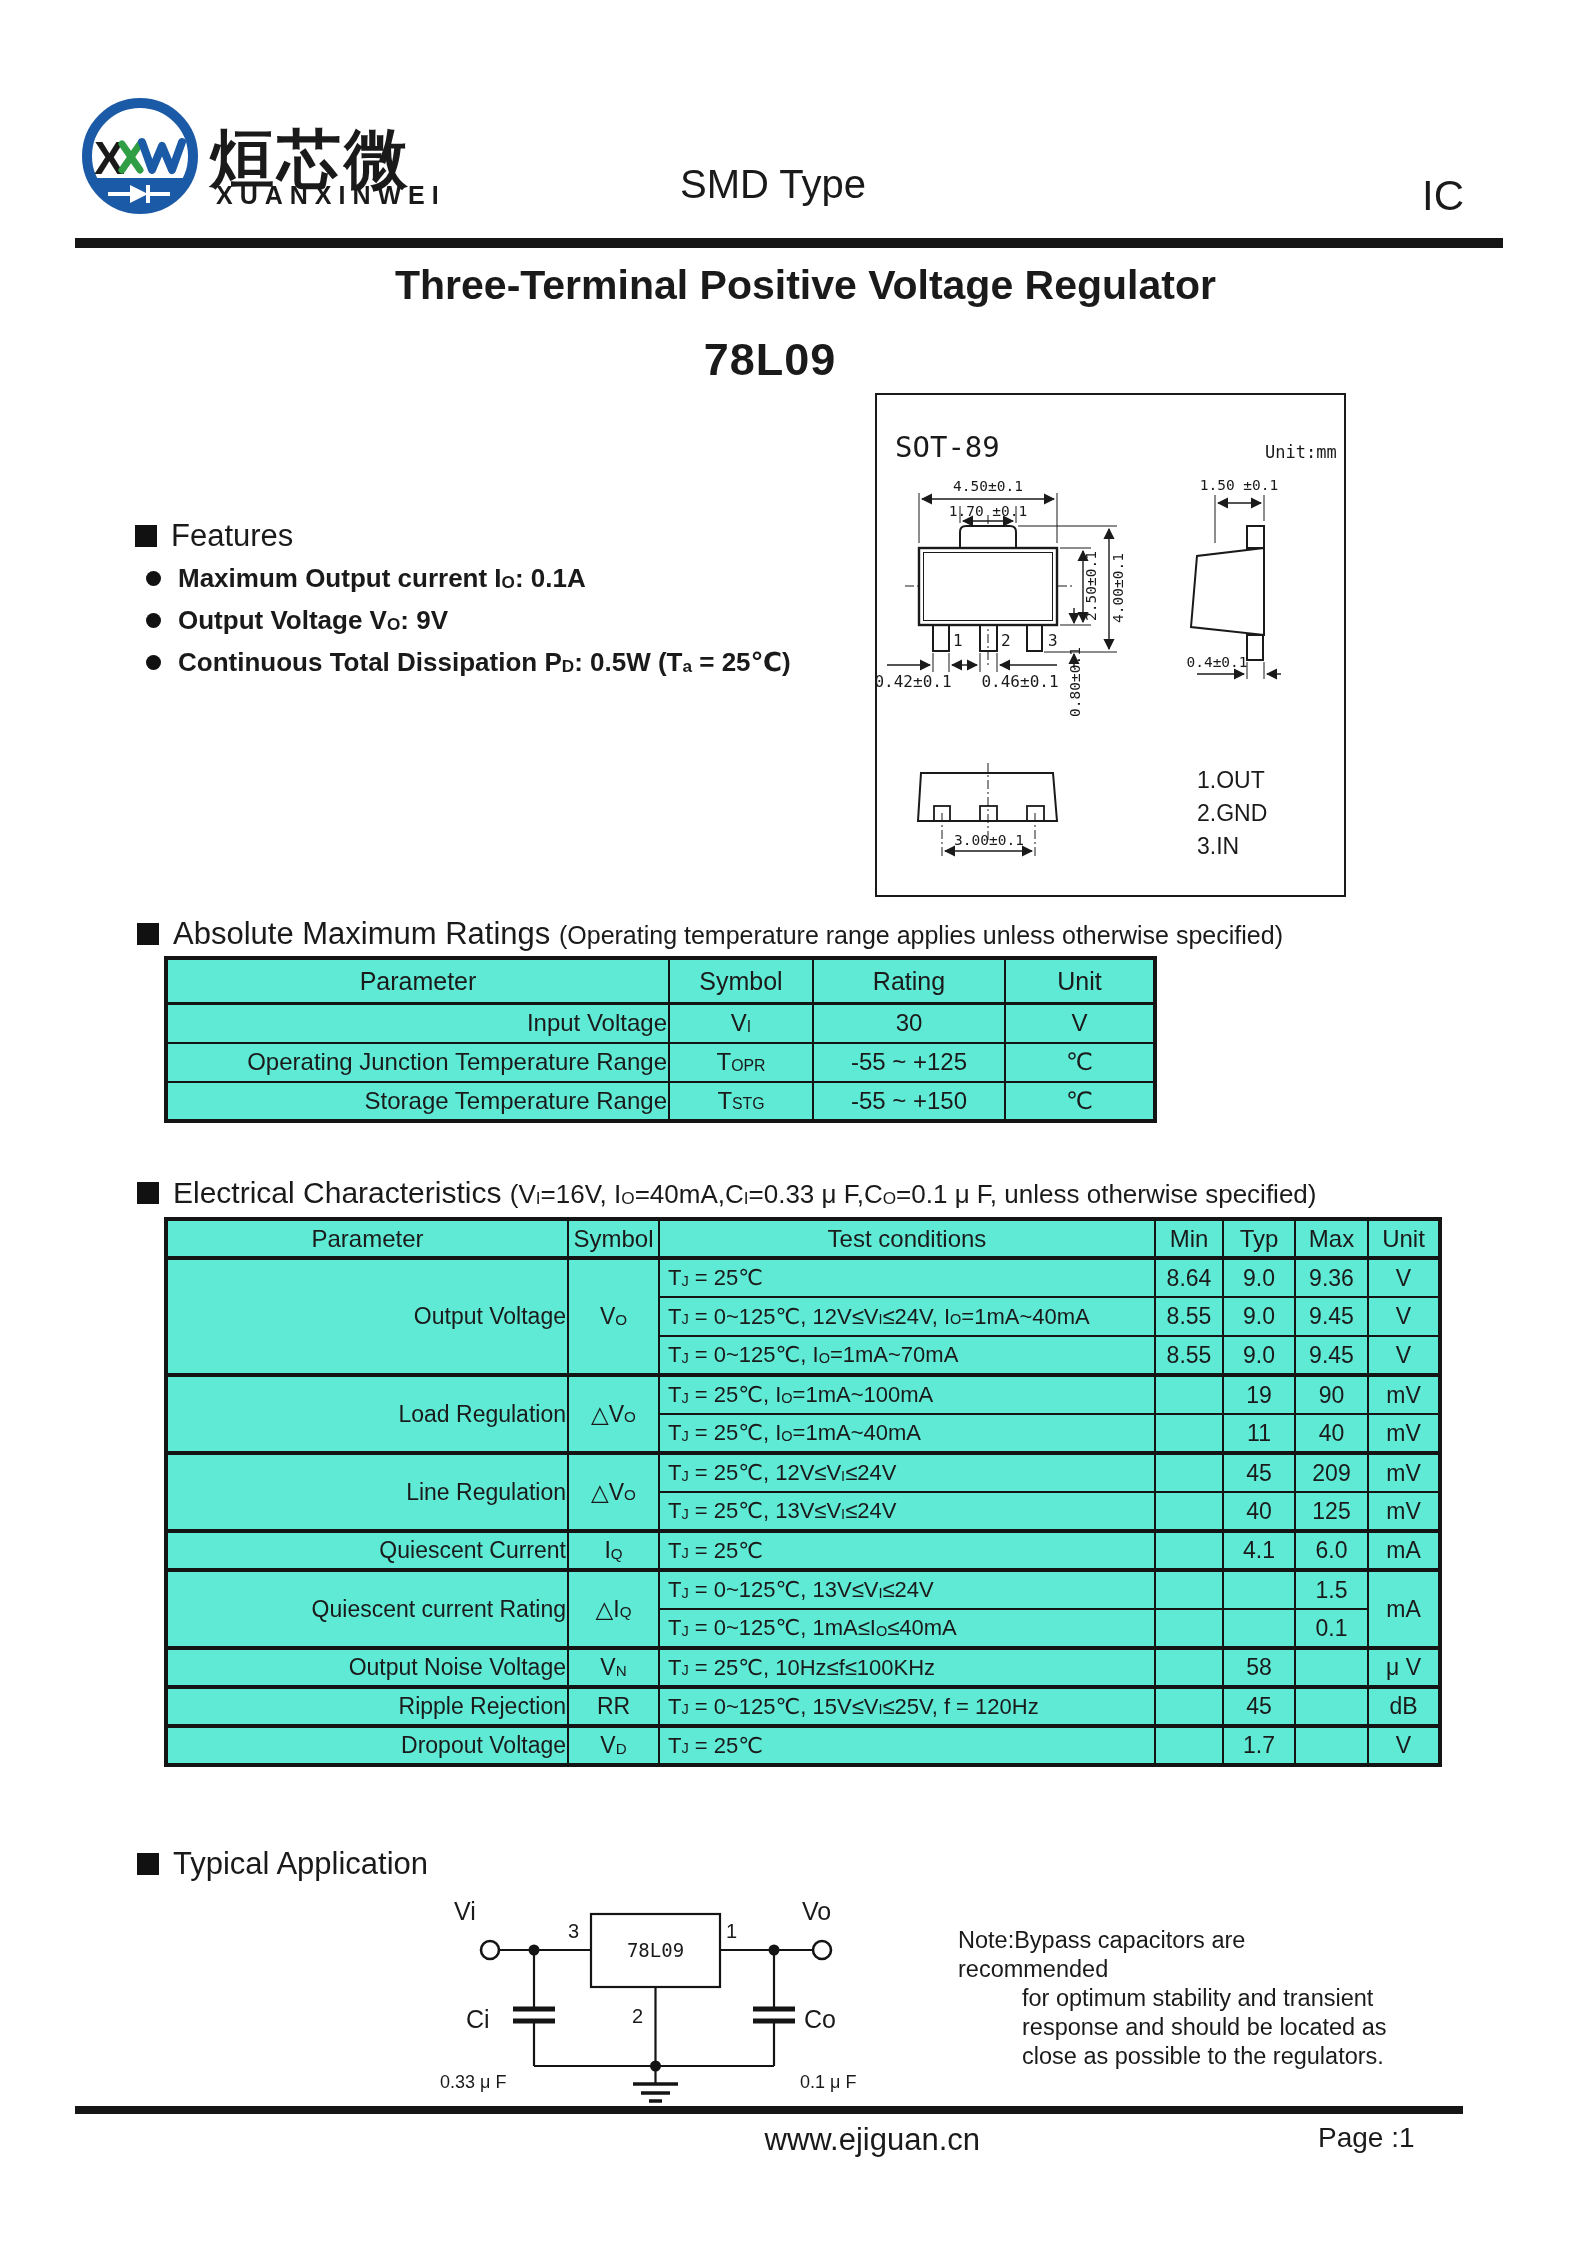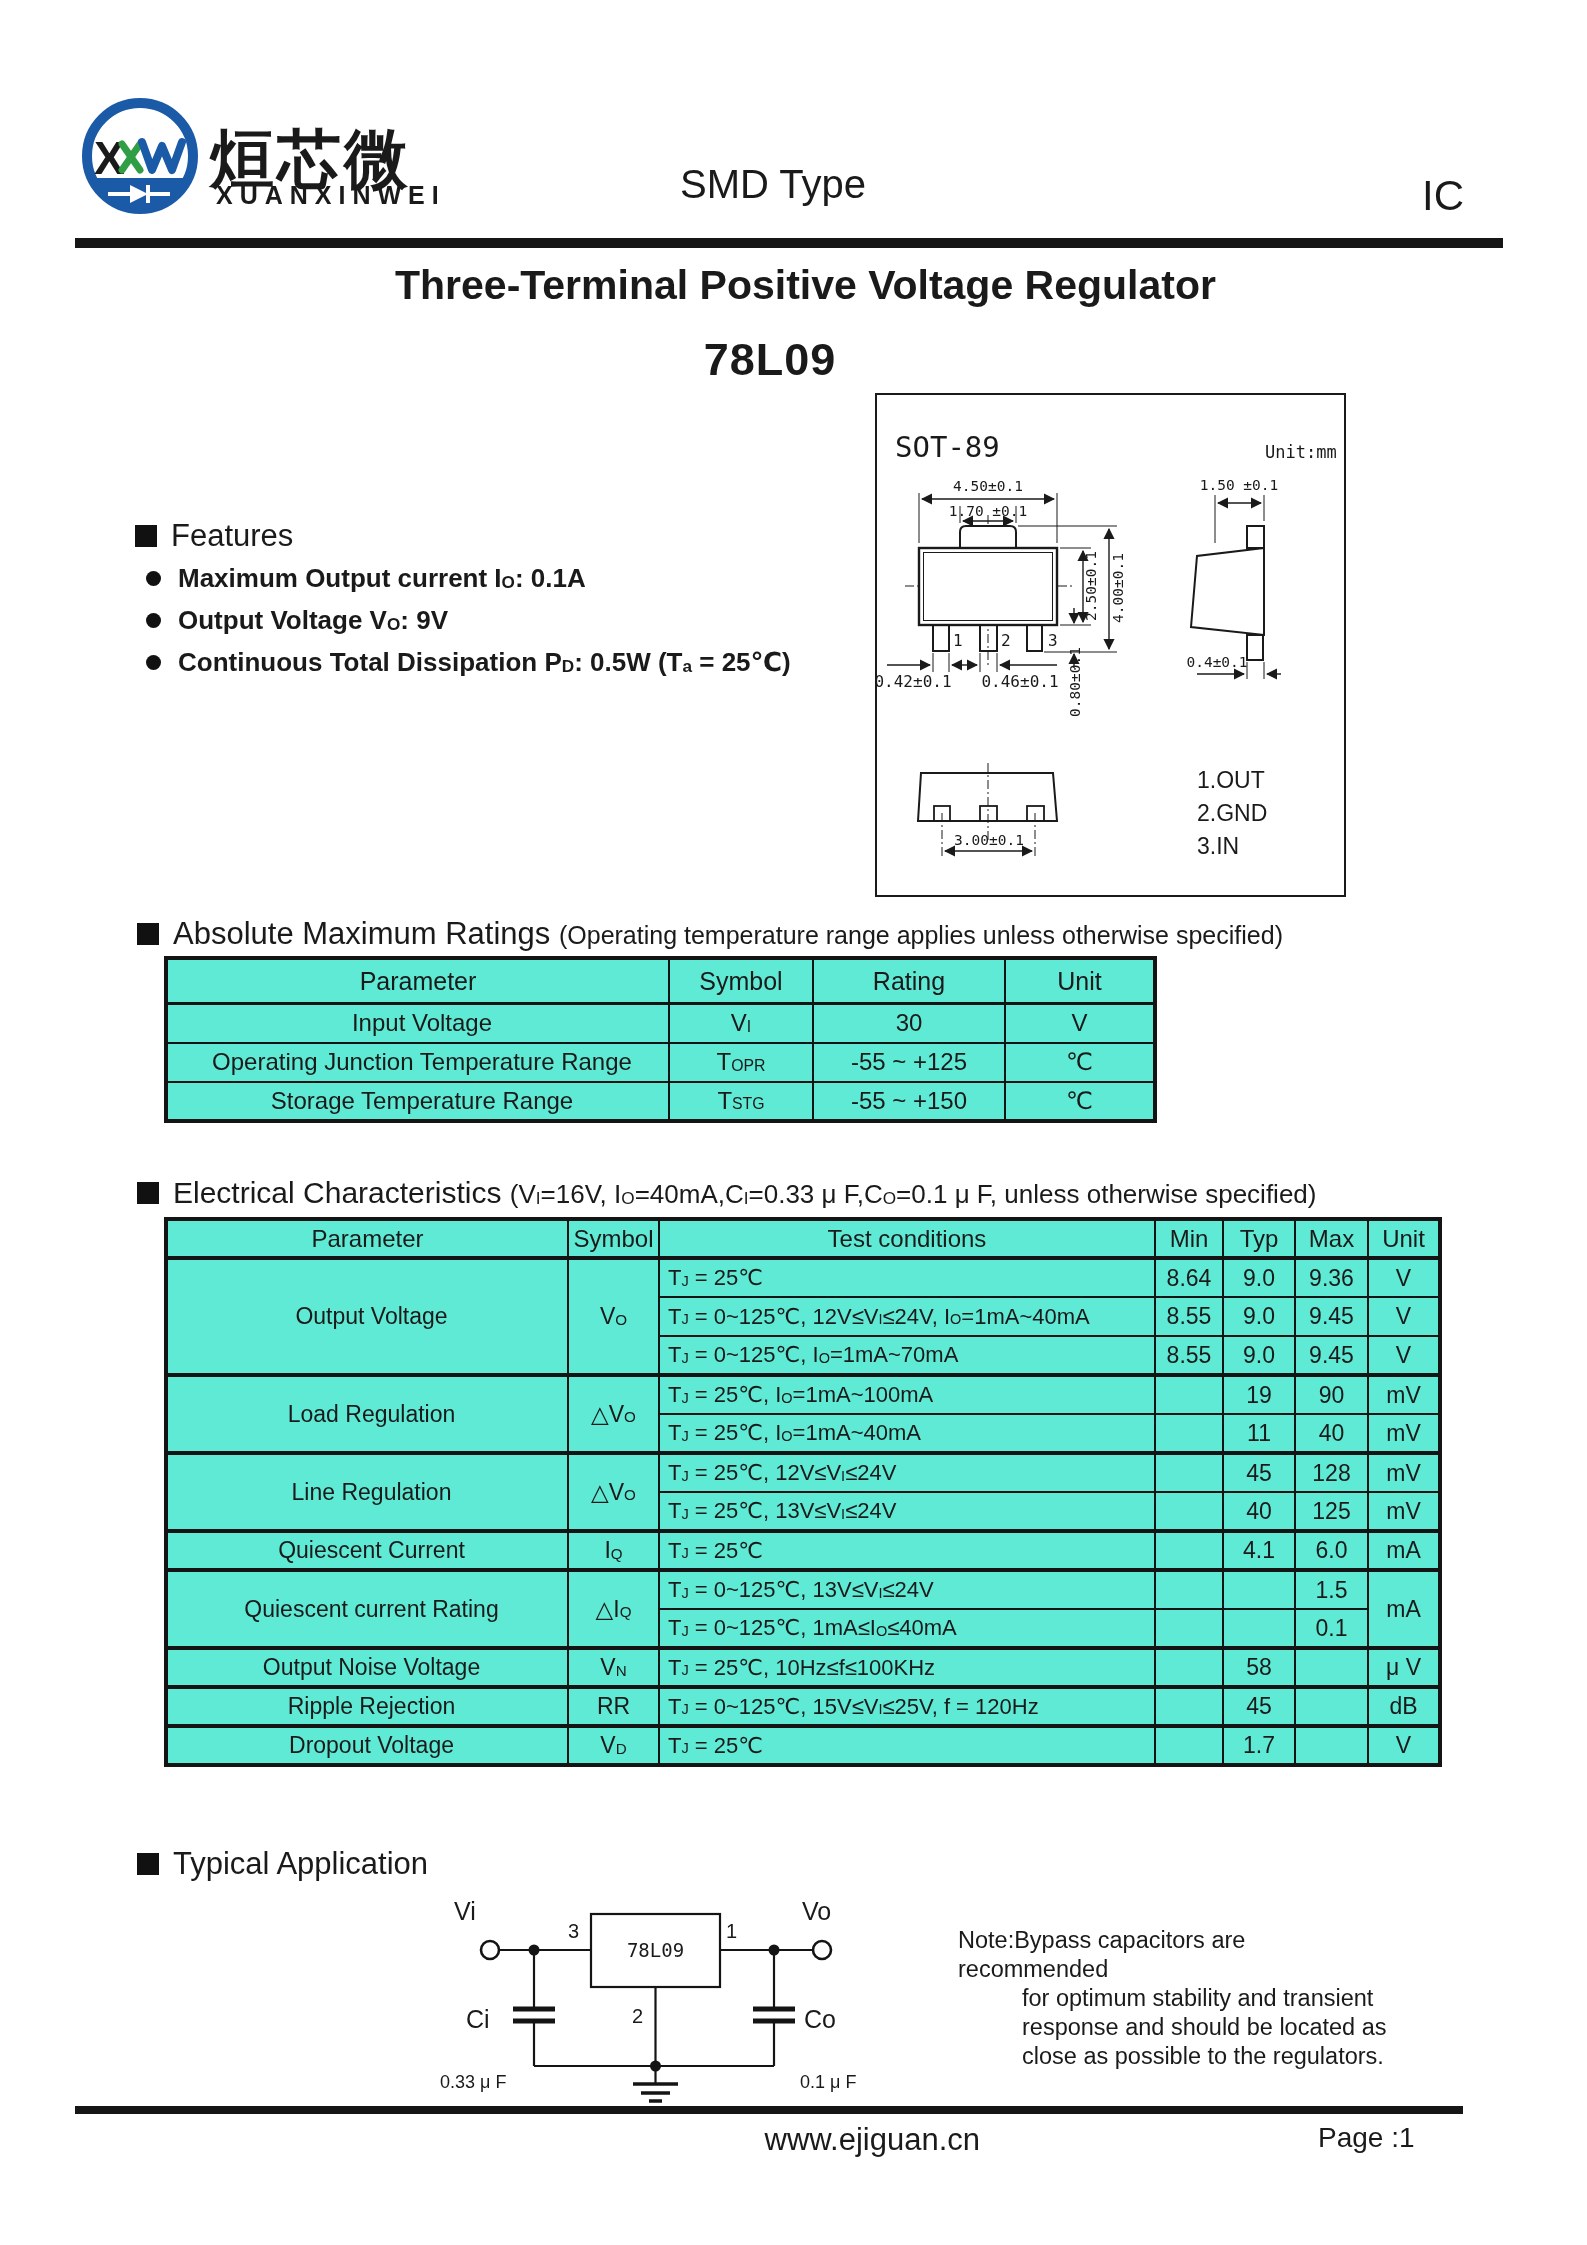--- a/index.html
+++ b/index.html
@@ -32,21 +32,21 @@
 
   
   .feat{font-size:26px;white-space:nowrap;font-weight:bold;}
   .dot{display:inline-block;width:15px;height:15px;border-radius:50%;background:#111;margin-right:17px;vertical-align:1px;}
 
   
   table{border-collapse:collapse;table-layout:fixed;background:#5eead4;}
   th,td{border:2px solid #141414;overflow:hidden;white-space:nowrap;}
   th{font-weight:normal;text-align:center;}
   td{text-align:center;}
-  td.l{text-align:center;padding-left:9px;}
+  td.l{text-align:right;padding-left:9px;}
   .amr{border:4px solid #141414;}
   .amr th{font-size:25px;border-bottom:3px solid #141414;height:40px;}
   .amr td{font-size:24px;}
   .amr tr{height:39px;}
   .ec{border:4px solid #141414;}
   .ec th{font-size:24px;border-bottom:4px solid #141414;}
   .ec td{font-size:23px;}
   .ec td.test{font-size:22px;text-align:left;padding-left:8px;}
   .ec tr{height:39px;}
   .ec tr.grp>td{border-top:4px solid #141414;}
@@ -310,21 +310,21 @@
       <td>11</td>
       <td>40</td>
       <td>mV</td>
     </tr>
     <tr class="grp">
       <td class="l" rowspan="2">Line Regulation</td>
       <td rowspan="2">△V<sub class="ss">O</sub></td>
       <td class="test">T<sub class="ss">J</sub> = 25℃, 12V≤V<sub class="ss">I</sub>≤24V</td>
       <td></td>
       <td>45</td>
-      <td>128</td>
+      <td>209</td>
       <td>mV</td>
     </tr>
     <tr>
       <td class="test">T<sub class="ss">J</sub> = 25℃, 13V≤V<sub class="ss">I</sub>≤24V</td>
       <td></td>
       <td>40</td>
       <td>125</td>
       <td>mV</td>
     </tr>
     <tr class="grp">

